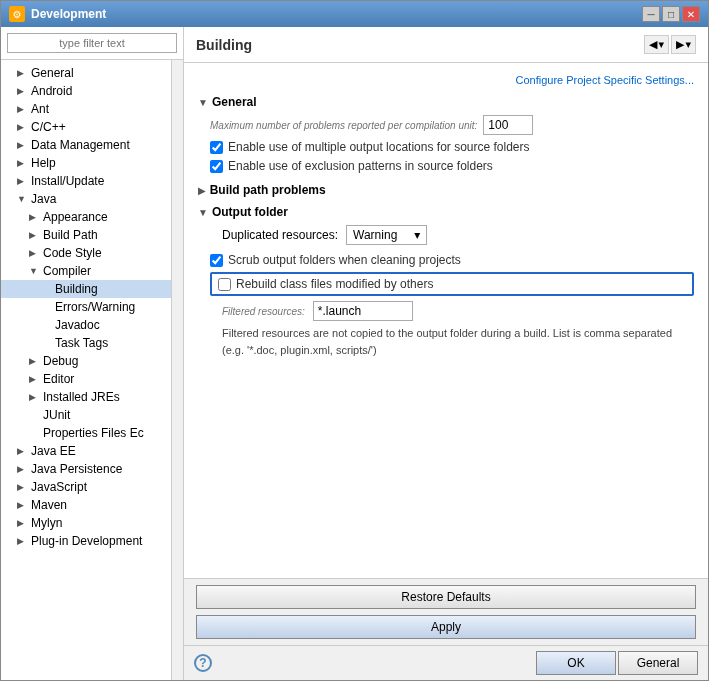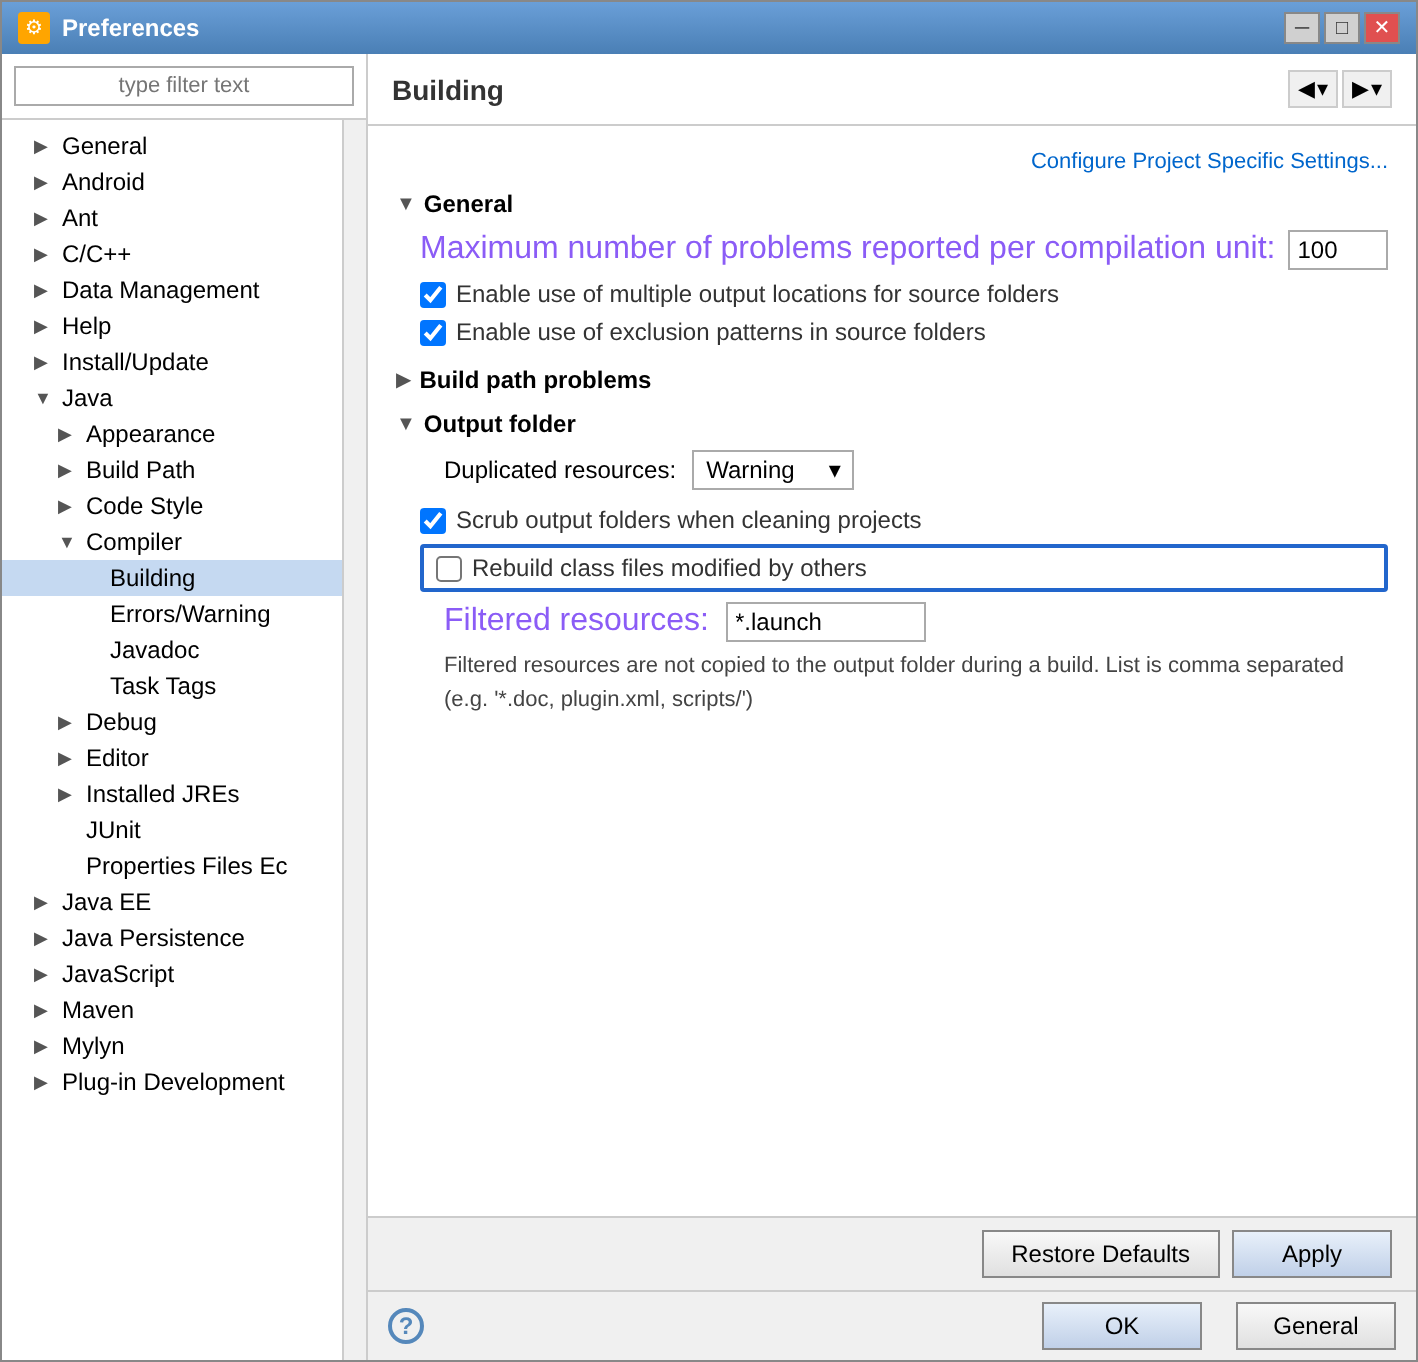--- a/index.html
+++ b/index.html
@@ -200,22 +200,23 @@
       padding-left: 12px;
       margin-bottom: 10px;
     }
     .form-row {
       display: flex;
       align-items: center;
       margin-bottom: 5px;
       gap: 6px;
     }
     .form-label {
-      font-size: 16px;
-      color: #8b5cf6;
+      font-size: 10px;
+      color: #737373;
+      font-style: italic;
     }
     .form-input {
       border: 1px solid #aaa;
       padding: 2px 4px;
       font-size: 12px;
       width: 50px;
     }
     .checkbox-row {
       display: flex;
       align-items: center;
@@ -304,20 +305,21 @@
       background: linear-gradient(to bottom, #e8f0fa, #c0d0e8);
     }
     .action-bar {
       border-top: 1px solid #ccc;
       padding: 6px 12px;
       display: flex;
       justify-content: flex-end;
       gap: 6px;
       background: #f0f0f0;
       flex-shrink: 0;
+      flex-direction: column;
     }
     .help-bar {
       border-top: 1px solid #ccc;
       padding: 5px 10px;
       display: flex;
       align-items: center;
       justify-content: space-between;
       background: #f0f0f0;
       flex-shrink: 0;
     }
@@ -329,32 +331,32 @@
       color: #5588bb;
       display: flex;
       align-items: center;
       justify-content: center;
       font-weight: bold;
       font-size: 12px;
       cursor: pointer;
     }
     .bottom-buttons {
       display: flex;
-      gap: 17px;
+      gap: 2px;
     }
   </style>
 </head>
 <body>
 
 <div class="window">
 
   <div class="title-bar">
     <div class="title-bar-left">
       <div class="title-bar-icon">⚙</div>
-      <span class="title-bar-title">Preferences</span>
+      <span class="title-bar-title">Development</span>
     </div>
     <div class="title-bar-buttons">
       <div class="title-btn">─</div>
       <div class="title-btn">□</div>
       <div class="title-btn close">✕</div>
     </div>
   </div>
 
   <div class="content-area">
 

